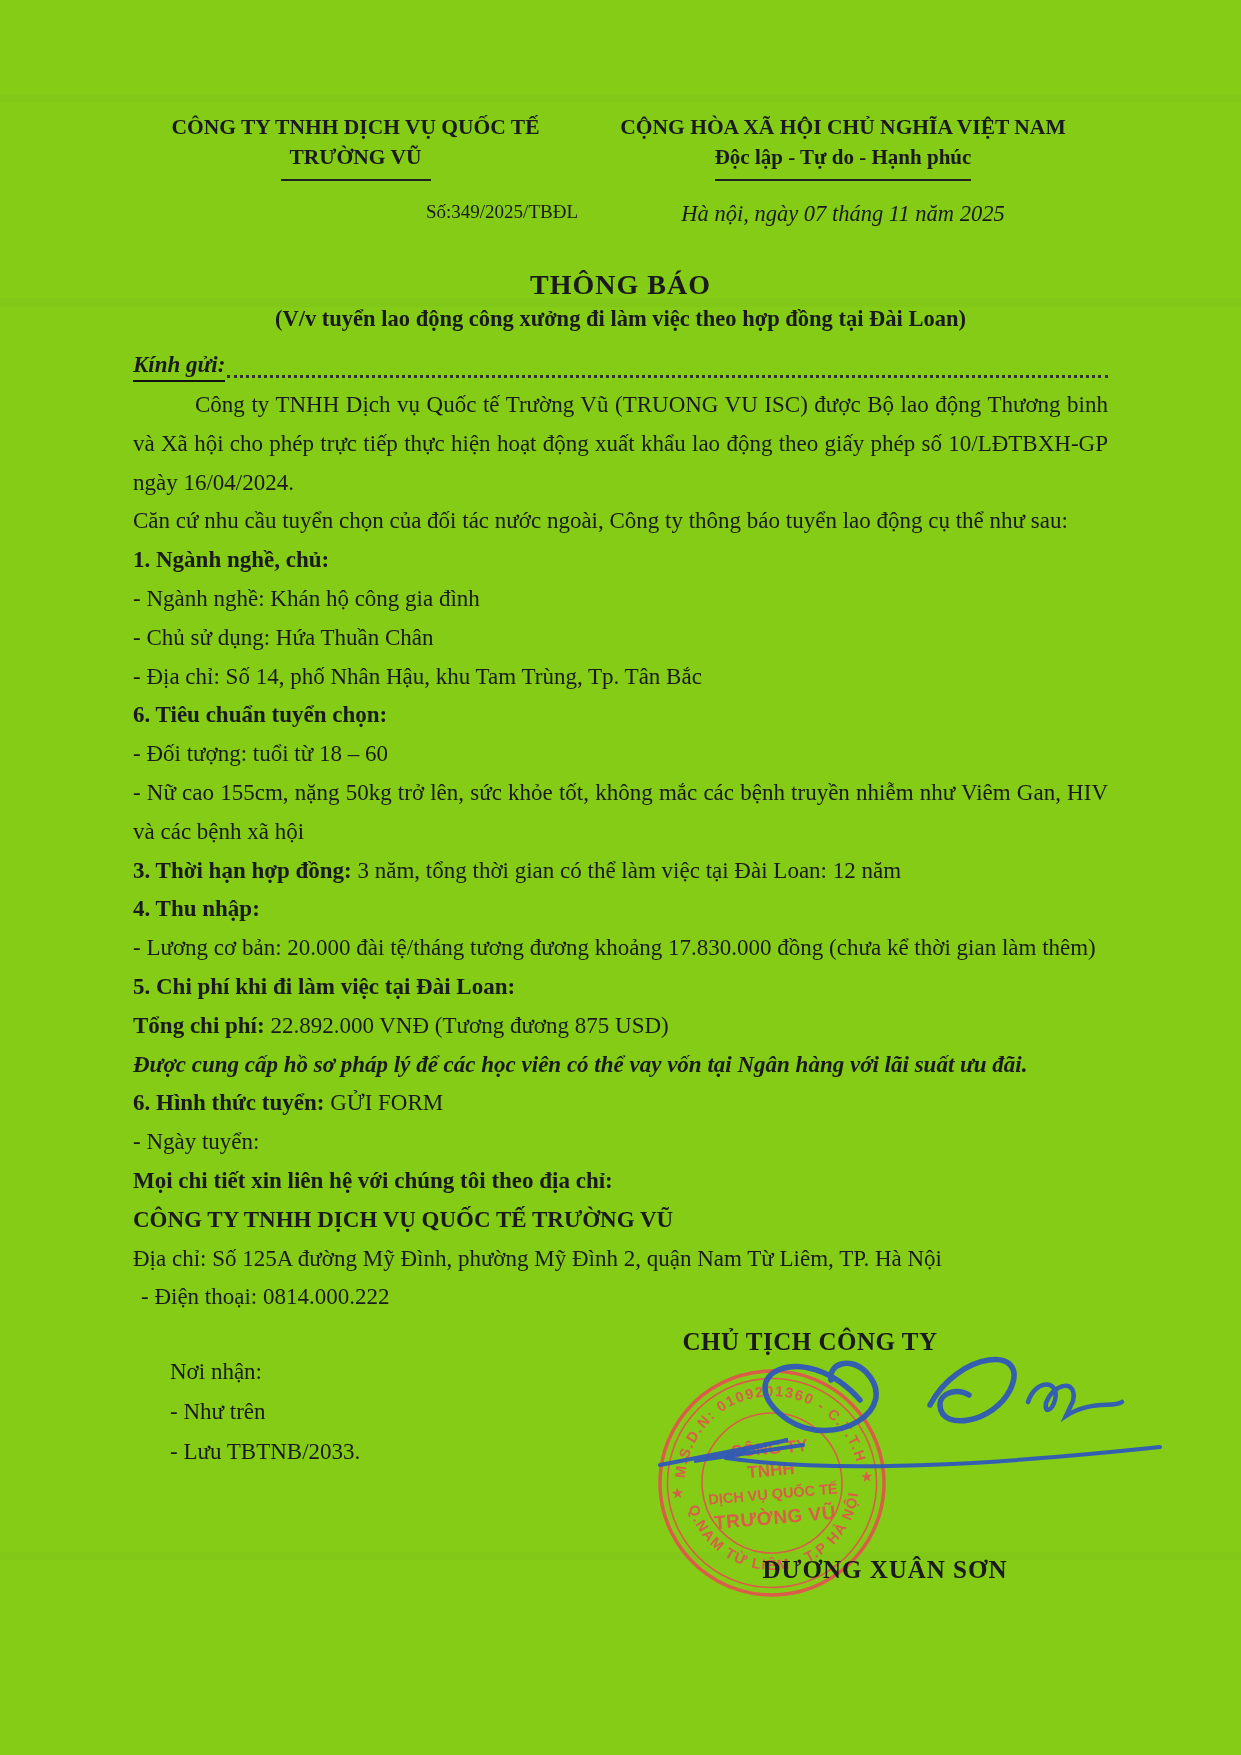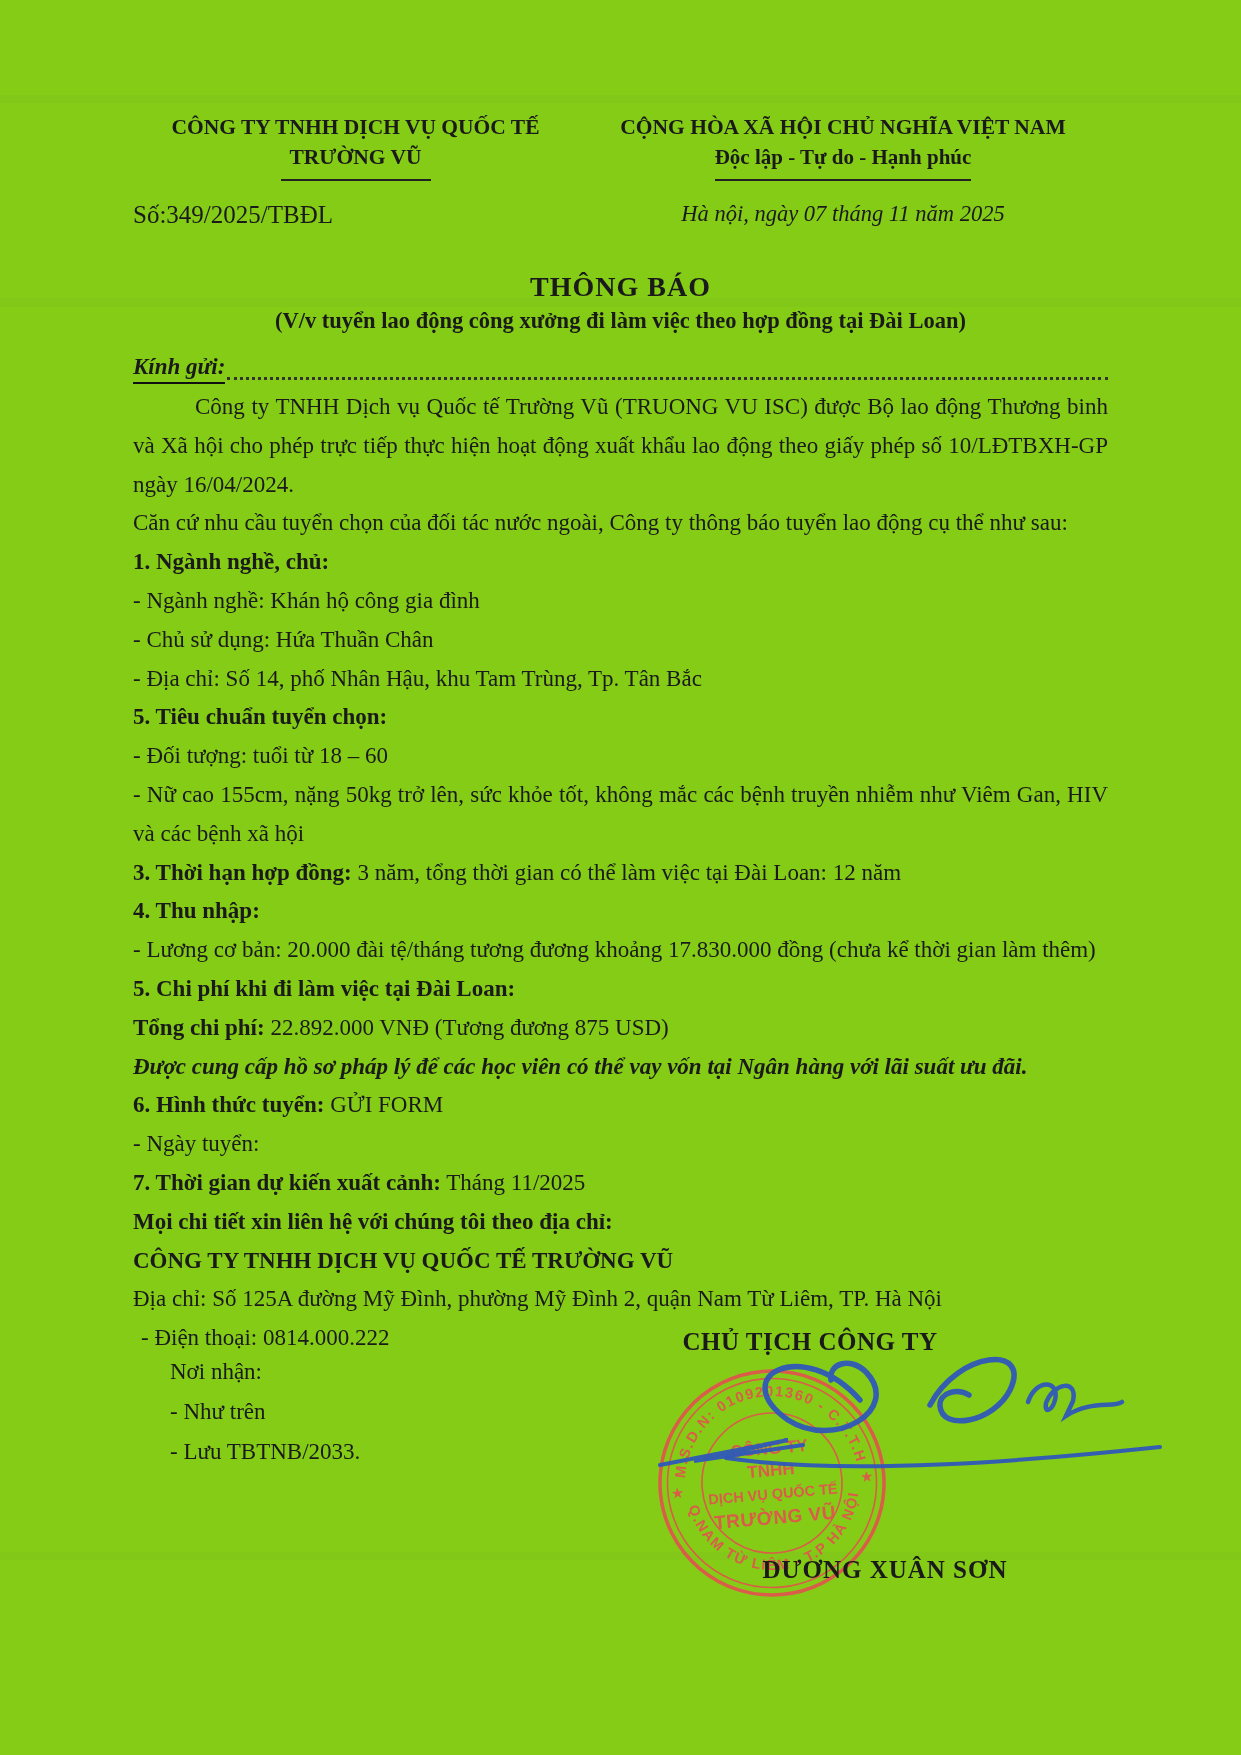--- a/index.html
+++ b/index.html
@@ -17,21 +17,21 @@
   
   .hdr{display:flex;}
   .hdr-left{flex:0 0 445px;text-align:center;}
   .hdr-right{flex:1;text-align:center;}
   .hdr-line{font-weight:bold;font-size:21.5px;line-height:30px;}
   .hdr-line2{font-weight:bold;font-size:21px;line-height:30px;}
   .rule{border-top:2.5px solid #222;margin:7px auto 0 auto;}
   .rule-left{width:150px;}
   .rule-right{width:256px;}
   .numrow{display:flex;margin-top:20px;}
-  .numrow .cell-l{flex:0 0 445px;text-align:left;font-size:25px;}
+  .numrow .cell-l{flex:0 0 445px;text-align:right;font-size:19px;}
   .numrow .cell-r{flex:1;text-align:center;font-size:22.5px;font-style:italic;}
   
   .title{margin-top:42px;text-align:center;font-weight:bold;font-size:28px;letter-spacing:1px;}
   .subtitle{margin-top:5px;text-align:center;font-weight:bold;font-size:22.5px;}
   
   .salut{display:flex;align-items:flex-end;margin-top:12px;height:38px;}
   .salut-label{font-weight:bold;font-style:italic;font-size:23px;border-bottom:2.5px solid #111;padding-bottom:2px;}
   .salut-leader{flex:1;border-bottom:3px dotted #333;margin-left:2px;margin-bottom:4px;height:1px;}
   
   .body{margin-top:4px;}
@@ -92,21 +92,21 @@
         <p class="line"><span class="lbl"></span><span class="txt">Căn cứ nhu cầu tuyển chọn của đối tác nước ngoài, Công ty thông báo tuyển lao động cụ thể như sau:</span></p>
 
         <p class="line"><span class="lbl">1. Ngành nghề, chủ:</span><span class="txt"></span></p>
 
         <p class="line"><span class="lbl"></span><span class="txt">- Ngành nghề: Khán hộ công gia đình</span></p>
 
         <p class="line"><span class="lbl"></span><span class="txt">- Chủ sử dụng: Hứa Thuần Chân</span></p>
 
         <p class="line"><span class="lbl"></span><span class="txt">- Địa chỉ: Số 14, phố Nhân Hậu, khu Tam Trùng, Tp. Tân Bắc</span></p>
 
-        <p class="line"><span class="lbl">5. Tiêu chuẩn tuyển chọn:</span><span class="txt"></span></p>
+        <p class="line"><span class="lbl">6. Tiêu chuẩn tuyển chọn:</span><span class="txt"></span></p>
 
         <p class="line"><span class="lbl"></span><span class="txt">- Đối tượng: tuổi từ 18 – 60</span></p>
 
         <p class="line just"><span class="lbl"></span><span class="txt">- Nữ cao 155cm, nặng 50kg trở lên, sức khỏe tốt, không mắc các bệnh truyền nhiễm như Viêm Gan, HIV và các bệnh xã hội</span></p>
 
         <p class="line"><span class="lbl">3. Thời hạn hợp đồng:</span><span class="txt"> 3 năm, tổng thời gian có thể làm việc tại Đài Loan: 12 năm</span></p>
 
         <p class="line"><span class="lbl">4. Thu nhập:</span><span class="txt"></span></p>
 
         <p class="line"><span class="lbl"></span><span class="txt">- Lương cơ bản: 20.000 đài tệ/tháng tương đương khoảng 17.830.000 đồng (chưa kể thời gian làm thêm)</span></p>
@@ -114,21 +114,20 @@
         <p class="line"><span class="lbl">5. Chi phí khi đi làm việc tại Đài Loan:</span><span class="txt"></span></p>
 
         <p class="line"><span class="lbl">Tổng chi phí:</span><span class="txt"> 22.892.000 VNĐ (Tương đương 875 USD)</span></p>
 
         <p class="line bi"><span class="lbl"></span><span class="txt">Được cung cấp hồ sơ pháp lý để các học viên có thể vay vốn tại Ngân hàng với lãi suất ưu đãi.</span></p>
 
         <p class="line"><span class="lbl">6. Hình thức tuyển:</span><span class="txt"> GỬI FORM</span></p>
 
         <p class="line"><span class="lbl"></span><span class="txt">- Ngày tuyển:</span></p>
 
-        <p class="line"><span class="lbl">7. Thời gian dự kiến xuất cảnh:</span><span class="txt"> Tháng 11/2025</span></p>
 
         <p class="line"><span class="lbl">Mọi chi tiết xin liên hệ với chúng tôi theo địa chỉ:</span><span class="txt"></span></p>
 
         <p class="line"><span class="lbl">CÔNG TY TNHH DỊCH VỤ QUỐC TẾ TRƯỜNG VŨ</span><span class="txt"></span></p>
 
         <p class="line"><span class="lbl"></span><span class="txt">Địa chỉ: Số 125A đường Mỹ Đình, phường Mỹ Đình 2, quận Nam Từ Liêm, TP. Hà Nội</span></p>
 
         <p class="line indent-sm"><span class="lbl"></span><span class="txt">- Điện thoại: 0814.000.222</span></p>
       </div>
 

